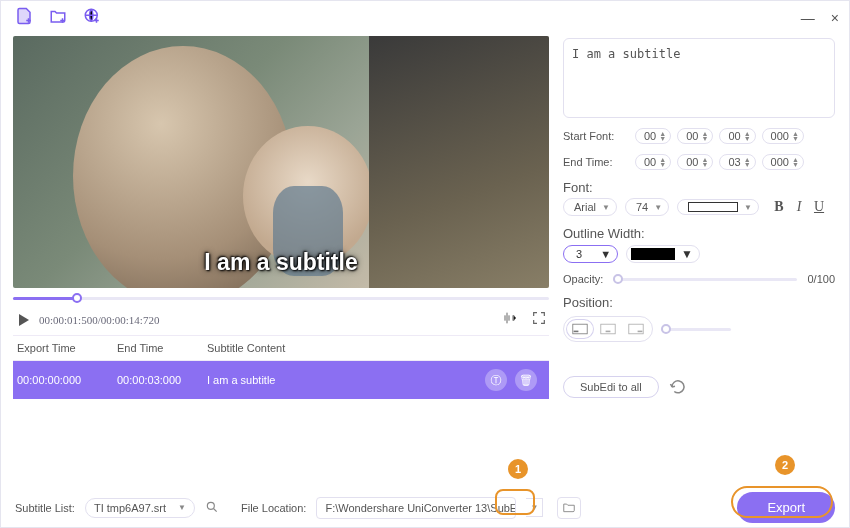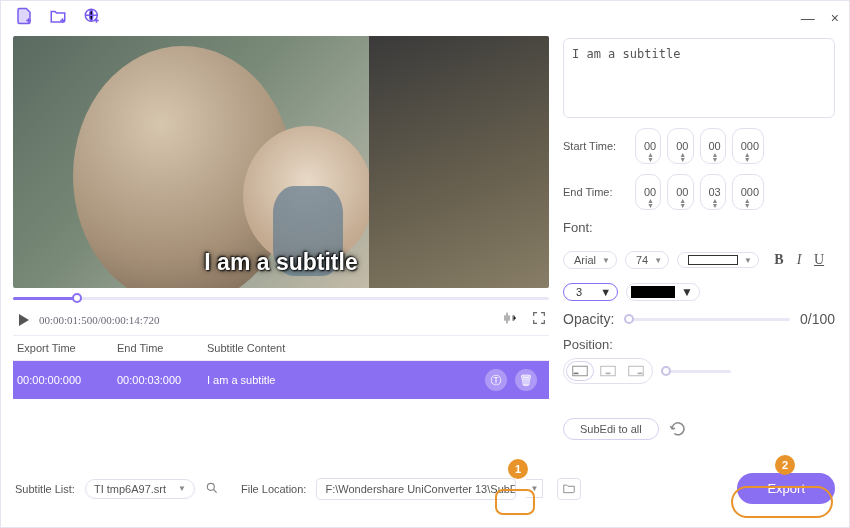--- a/index.html
+++ b/index.html
@@ -26,45 +26,45 @@
 .grid-head { display: flex; border-top: 1px solid #eeeaf6; border-bottom: 1px solid #eeeaf6; padding: 6px 4px; color: #555; font-size: 11px; }
 .col-st { width: 100px; }
 .col-et { width: 90px; }
 .col-sc { flex: 1; }
 .grid-row { display: flex; align-items: center; background: #8b6ff2; color: #fff; padding: 8px 4px; font-size: 11px; }
 .row-icons { margin-left: auto; display: flex; gap: 8px; padding-right: 8px; }
 .row-icons span { width: 22px; height: 22px; border-radius: 50%; background: rgba(255,255,255,.3); display: inline-flex; align-items:center; justify-content:center; font-size:11px; }
 .sub-text { width: 100%; height: 80px; border: 1px solid #e2e0ef; border-radius: 6px; padding: 8px; font-size: 12px; color: #555; resize: none; outline: none; }
 .time-row { display: flex; align-items: center; gap: 6px; font-size: 11px; color: #555; }
 .time-row .lbl { width: 66px; }
-.num { display: inline-flex; border: 1px solid #e2e0ef; border-radius: 10px; padding: 11px 4px 1px 8px; font-size: 11px; color:#555;flex-direction:column; }
+.num { display: inline-flex; align-items: center; border: 1px solid #e2e0ef; border-radius: 10px; padding: 1px 4px 1px 8px; font-size: 11px; color:#555; }
 .num .spin { display:inline-flex; flex-direction:column; margin-left:3px; line-height:5px; font-size:7px; color:#888; }
 .field-lbl { font-size: 13px; color: #555; }
 .inline { display: flex; gap: 8px; align-items: center; }
 .sel { border: 1px solid #e2e0ef; border-radius: 12px; padding: 2px 6px 2px 10px; font-size: 11px; display: inline-flex; align-items: center; gap: 6px; color:#555; }
 .sel .dd { font-size: 8px; color: #888; }
 .color-swatch { width: 50px; height: 10px; background: #fff; border: 1px solid #333; display: inline-block; }
 .fmt { display: flex; gap: 4px; font-family: serif; font-size: 14px; color: #555; align-items:center; margin-left:4px;}
 .fmt span { width:16px; text-align:center; }
 .outline-w { border: 1px solid #8b6ff2; border-radius: 12px; padding: 2px 6px 2px 12px; font-size: 11px; display:inline-flex; align-items:center; gap:18px; }
 .outline-c { border:1px solid #e2e0ef; border-radius:12px; padding:1px 6px 1px 4px; display:inline-flex; align-items:center; gap:6px; }
 .outline-c .sw { width:44px; height:12px; background:#000; }
-.op-row { display:flex; align-items:center; gap:10px; font-size:14px; color:#555; }
+.op-row { display:flex; align-items:center; gap:10px; font-size:11px; color:#555; }
 .slider { flex:1; height:3px; background:#e9e7f5; border-radius:2px; position:relative; }
 .slider-thumb { position:absolute; left:0; top:-4px; width:10px; height:10px; border-radius:50%; background:#fff; border:2px solid #c8c3e6; }
 .pos-row { display:flex; gap:8px; align-items:center; }
 .pos-group { display:inline-flex; border:1px solid #e2e0ef; border-radius:14px; padding:3px; gap:2px; }
 .pos-btn { width:26px; height:18px; border-radius:10px; display:inline-flex; align-items:center; justify-content:center; }
 .pos-btn.sel-on { background:#fff; box-shadow:0 0 0 1px #d6d2ee; }
 .pos-btn svg { width:16px; height:12px; }
 .slider-sm { width:70px; height:3px; background:#e9e7f5; border-radius:2px; position:relative; }
 .apply-row { display:flex; gap:10px; align-items:center; margin-top: 24px;}
 .apply-btn { border:1px solid #d6d2ee; background:#fff; border-radius:14px; padding:4px 16px; font-size:11px; color:#555; }
 .refresh { width:18px; height:18px; color:#888; }
-.footer { display:flex; align-items:center; padding: 10px 14px 23px 14px; gap:10px; border-top: 0; font-size:11px; color:#555; }
+.footer { display:flex; align-items:center; padding: 10px 14px 4px 14px; gap:10px; border-top: 0; font-size:11px; color:#555; }
 .file-sel { display:inline-flex; align-items:center; border:1px solid #e2e0ef; border-radius:12px; padding:3px 8px; gap:6px; }
 .search-i svg { width:14px; height:14px; }
 .path-box { border:1px solid #e2e0ef; border-radius:4px; padding:4px 8px; width: 200px; display:inline-flex; align-items:center; white-space:nowrap; overflow:hidden; }
 .path-dd { border:1px solid #e2e0ef; border-left:none; padding:4px 4px; font-size:8px; color:#888; }
 .folder-i { border:1px solid #e2e0ef; padding:2px 4px; border-radius:4px; margin-left:4px; }
 .folder-i svg { width:14px; height:14px; }
 .hlbox { position:absolute; border:2px solid #e8942a; border-radius:8px; }
 .hlbadge { position:absolute; width:20px; height:20px; border-radius:50%; background:#e8942a; color:#fff; display:flex; align-items:center; justify-content:center; font-size:11px; font-weight:bold; }
 .export-btn { background:#8b6ff2; color:#fff; border:none; border-radius:18px; padding:8px 30px; font-size:13px; margin-left:auto; }
 </style>
@@ -135,21 +135,21 @@
           <span>Ⓣ</span>
           <span>🗑</span>
         </div>
       </div>
     </div>
 
     <div class="right">
       <textarea class="sub-text" style="">I am a subtitle</textarea>
 
       <div class="time-row">
-        <span class="lbl">Start Time:</span>
+        <span class="lbl">Start Font:</span>
         <span class="num">
             <span>00</span>
             <span class="spin">
               <span>▲</span>
               <span>▼</span>
             </span>
           </span>
         <span class="num">
             <span>00</span>
             <span class="spin">
@@ -199,21 +199,21 @@
             <span>000</span>
             <span class="spin">
               <span>▲</span>
               <span>▼</span>
             </span>
           </span>
       </div>
 
       <div>
         <div class="field-lbl">Font:</div>
-        <div class="inline" style="margin-top:16px;">
+        <div class="inline" style="margin-top:3px;">
           <span class="sel">
               <span>Arial</span>
               <span class="dd">▼</span>
             </span>
           <span class="sel">
               <span>74</span>
               <span class="dd">▼</span>
             </span>
           <span class="sel">
               <span class="color-swatch"></span>
@@ -221,20 +221,21 @@
             </span>
           <div class="fmt">
             <span style="font-weight:bold;">B</span>
             <span style="font-style:italic;">I</span>
             <span style="text-decoration:underline;">U</span>
           </div>
         </div>
       </div>
 
       <div>
+        <div class="field-lbl">Outline Width:</div>
         <div class="inline" style="margin-top:4px;">
           <span class="outline-w">
               <span>3</span>
               <span class="dd">▼</span>
             </span>
           <span class="outline-c">
               <span class="sw"></span>
               <span class="dd">▼</span>
             </span>
         </div>

